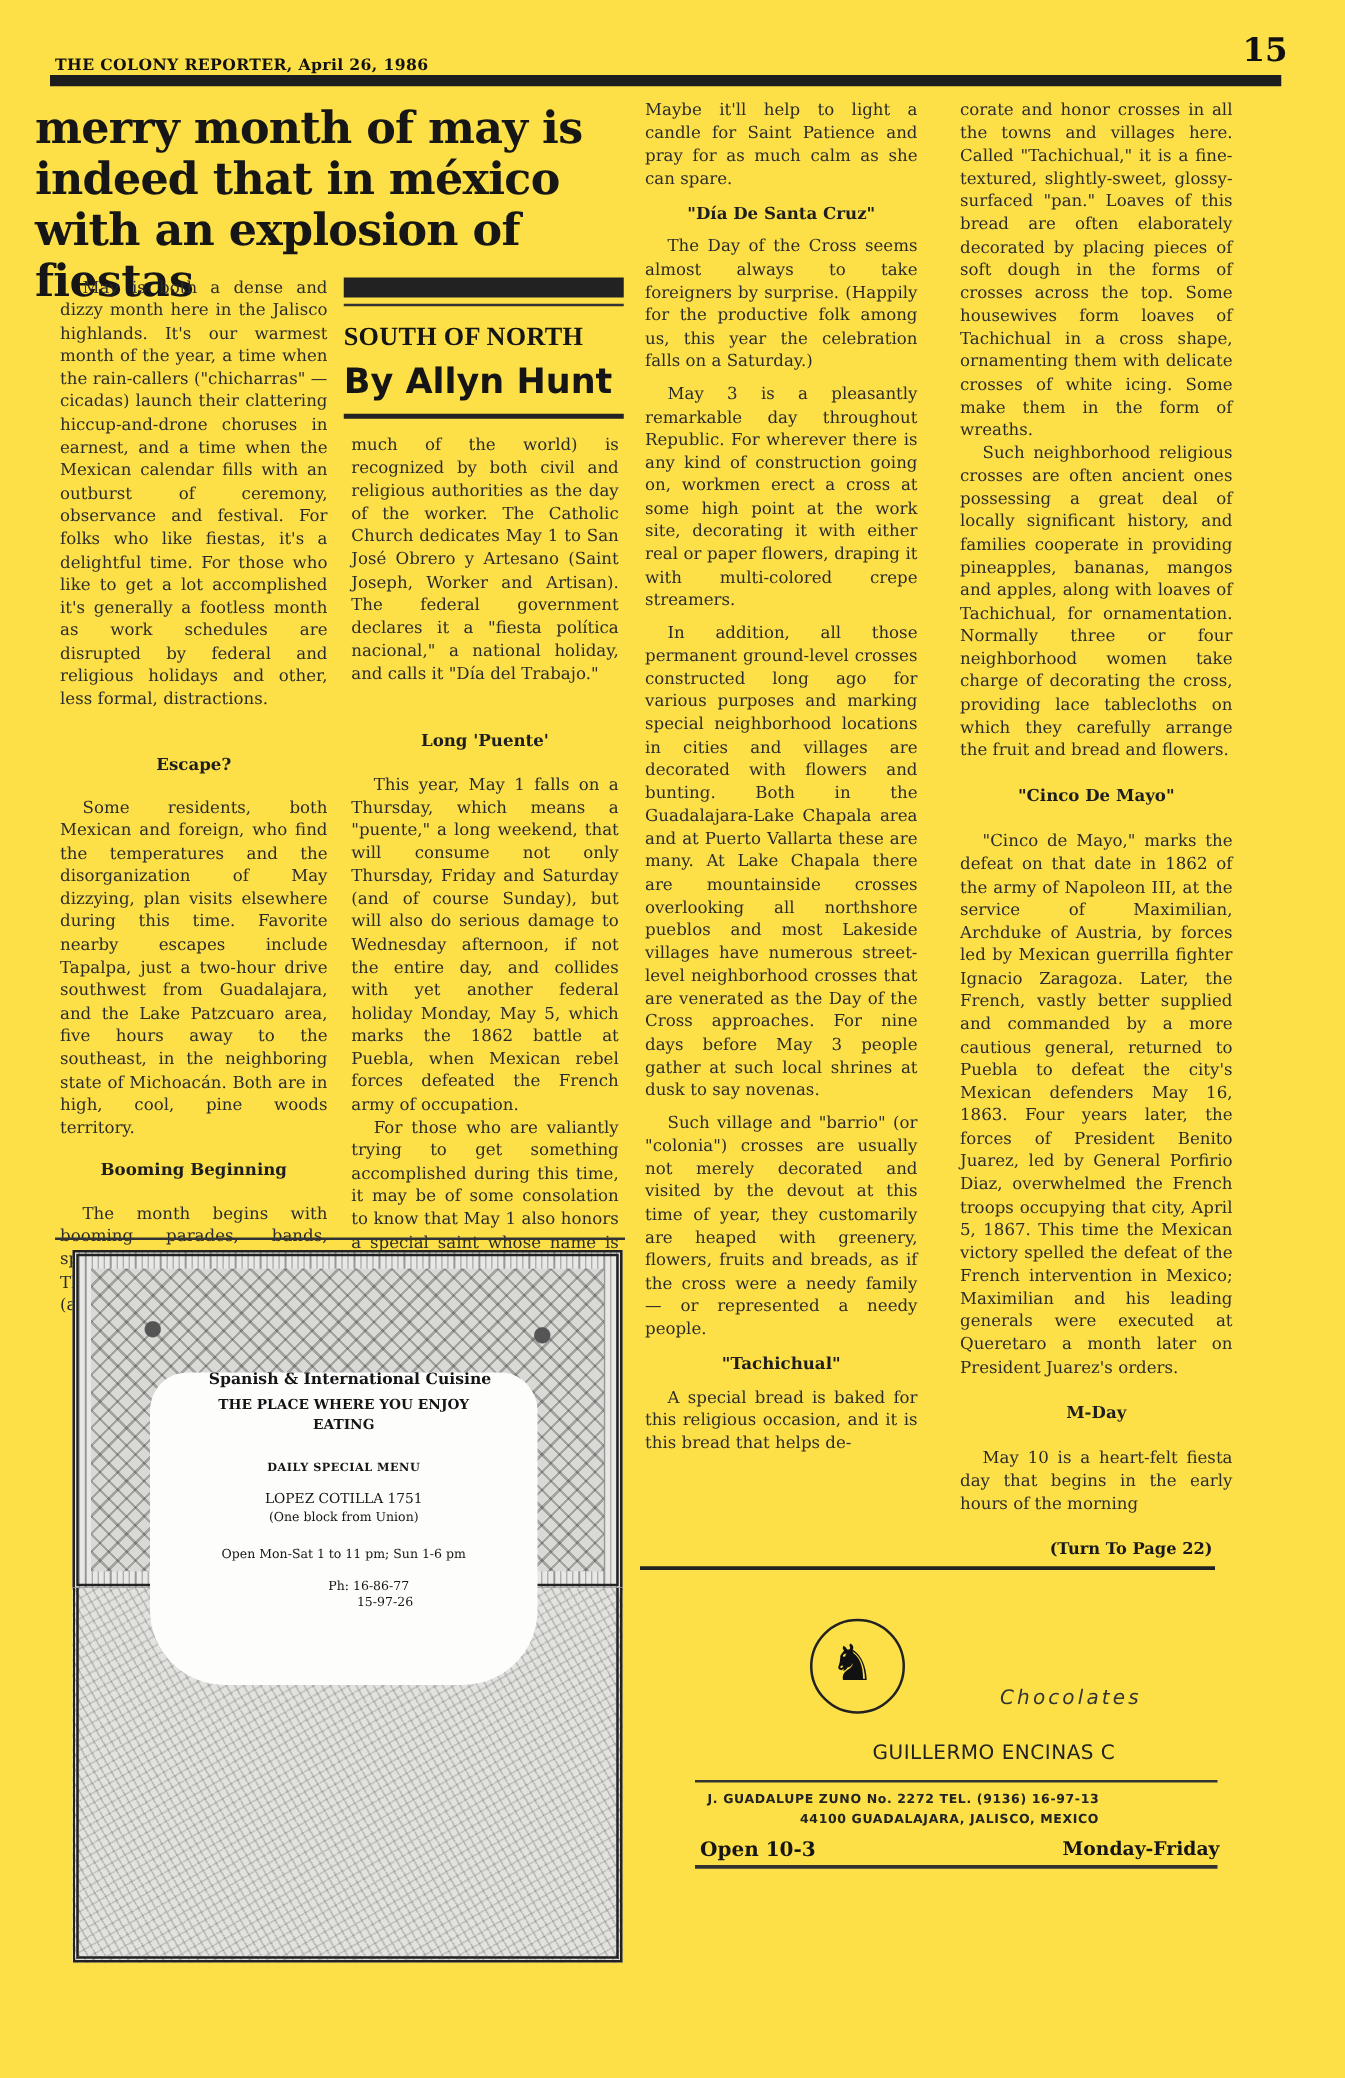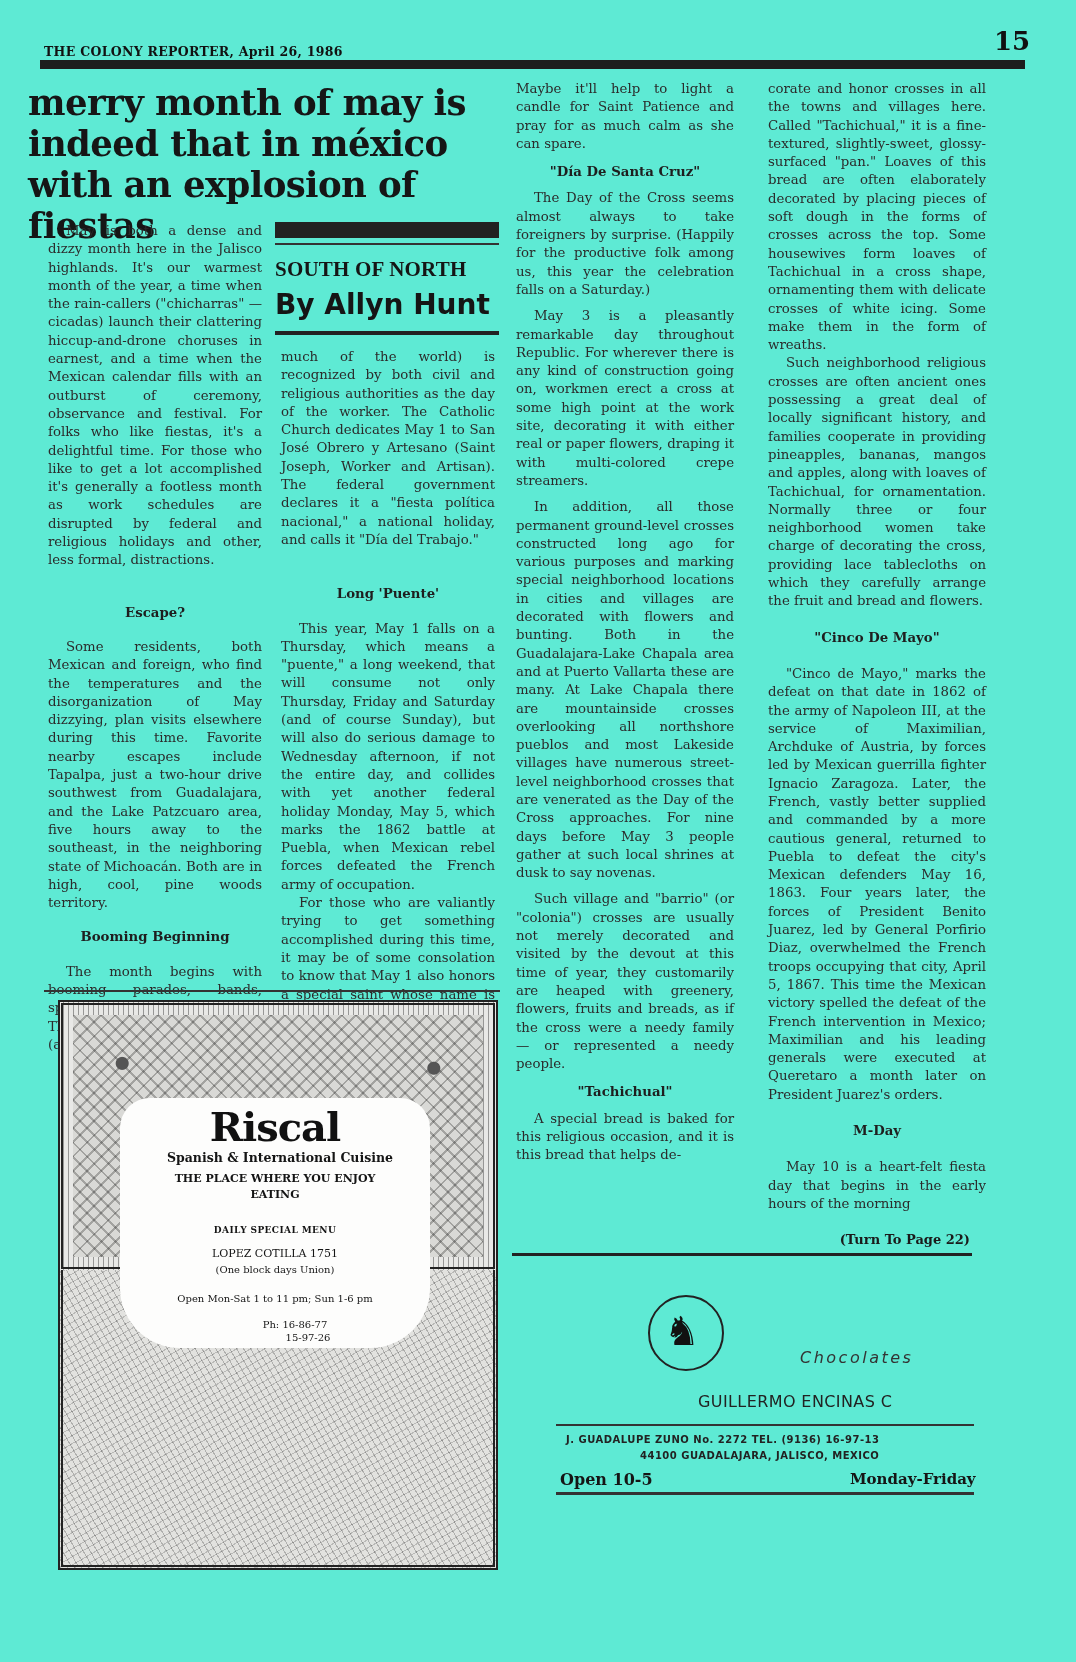--- a/index.html
+++ b/index.html
@@ -1,18 +1,18 @@
 <!DOCTYPE html>
 <html><head>
 <meta charset="utf-8">
 <style>
   * { box-sizing: border-box; margin: 0; padding: 0; }
   html, body { width: 1076px; height: 1662px; background: #ffffff; overflow: hidden; }
   body { position: relative; font-family: "DejaVu Serif", serif; color: #1a1a1a; }
-  .page { position: absolute; left: 0; top: 0; width: 1076px; height: 1662px; background: #5eead4; }
+  .page { position: absolute; left: 0; top: 0; width: 1076px; height: 1662px; background: #fde047; }
 
   .masthead { position: absolute; left: 44px; top: 44px; font-family: "DejaVu Serif", serif; font-weight: bold; font-size: 12.5px; letter-spacing: 0.3px; color: #111; }
   .page-number { position: absolute; left: 994px; top: 26px; font-family: "DejaVu Serif", serif; font-weight: bold; font-size: 26px; color: #111; }
   .mast-rule { position: absolute; left: 40px; top: 60px; width: 985px; height: 9px; background: #1d1d1d; }
 
   .headline { position: absolute; left: 28px; top: 82px; width: 460px; font-family: "DejaVu Serif", serif; font-weight: bold; font-size: 35.5px; line-height: 41px; letter-spacing: -0.6px; color: #161616; }
 
   .col { position: absolute; font-family: "DejaVu Serif", serif; font-size: 13.3px; line-height: 18.3px; color: #2b2b2b; text-align: justify; }
   .col p { text-indent: 18px; margin-bottom: 0; }
   .col p.gap { margin-top: 8px; }
@@ -133,40 +133,39 @@
 
   <div class="rule-left"></div>
   <div class="rule-right"></div>
 
   <div class="ad-riscal">
     <div class="inner-frame"></div>
   </div>
   <div class="ad-riscal-low"></div>
   <div class="riscal-text-bg"></div>
   <div class="ad-riscal-text">
-    <div class="riscal-name">Riscal</div>
     <div class="riscal-cuisine">Spanish &amp; International Cuisine</div>
     <div class="riscal-tagline">
       <div>THE PLACE WHERE YOU ENJOY</div>
       <div>EATING</div>
     </div>
     <div class="riscal-small">DAILY SPECIAL MENU</div>
     <div class="riscal-addr">LOPEZ COTILLA 1751</div>
-    <div class="riscal-addr2">(One block days Union)</div>
+    <div class="riscal-addr2">(One block from Union)</div>
     <div class="riscal-hours">Open Mon-Sat 1 to 11 pm; Sun 1-6 pm</div>
     <div class="riscal-phone">
       <div>Ph: 16-86-77</div>
       <div style="padding-left:26px">15-97-26</div>
     </div>
   </div>
 
   <div class="bauers-logo-circle"></div>
   <div class="bauers-logo-glyph">♞</div>
   <div class="bauers-sub">Chocolates</div>
   <div class="bauers-owner">GUILLERMO ENCINAS C</div>
   <div class="bauers-rule"></div>
   <div class="bauers-addr">J. GUADALUPE ZUNO No. 2272   TEL. (9136) 16-97-13</div>
   <div class="bauers-city">44100 GUADALAJARA, JALISCO, MEXICO</div>
-  <div class="bauers-open">Open 10-5</div>
+  <div class="bauers-open">Open 10-3</div>
   <div class="bauers-days">Monday-Friday</div>
   <div class="bauers-bottom-rule"></div>
 
 </div>
 
 </body></html>

